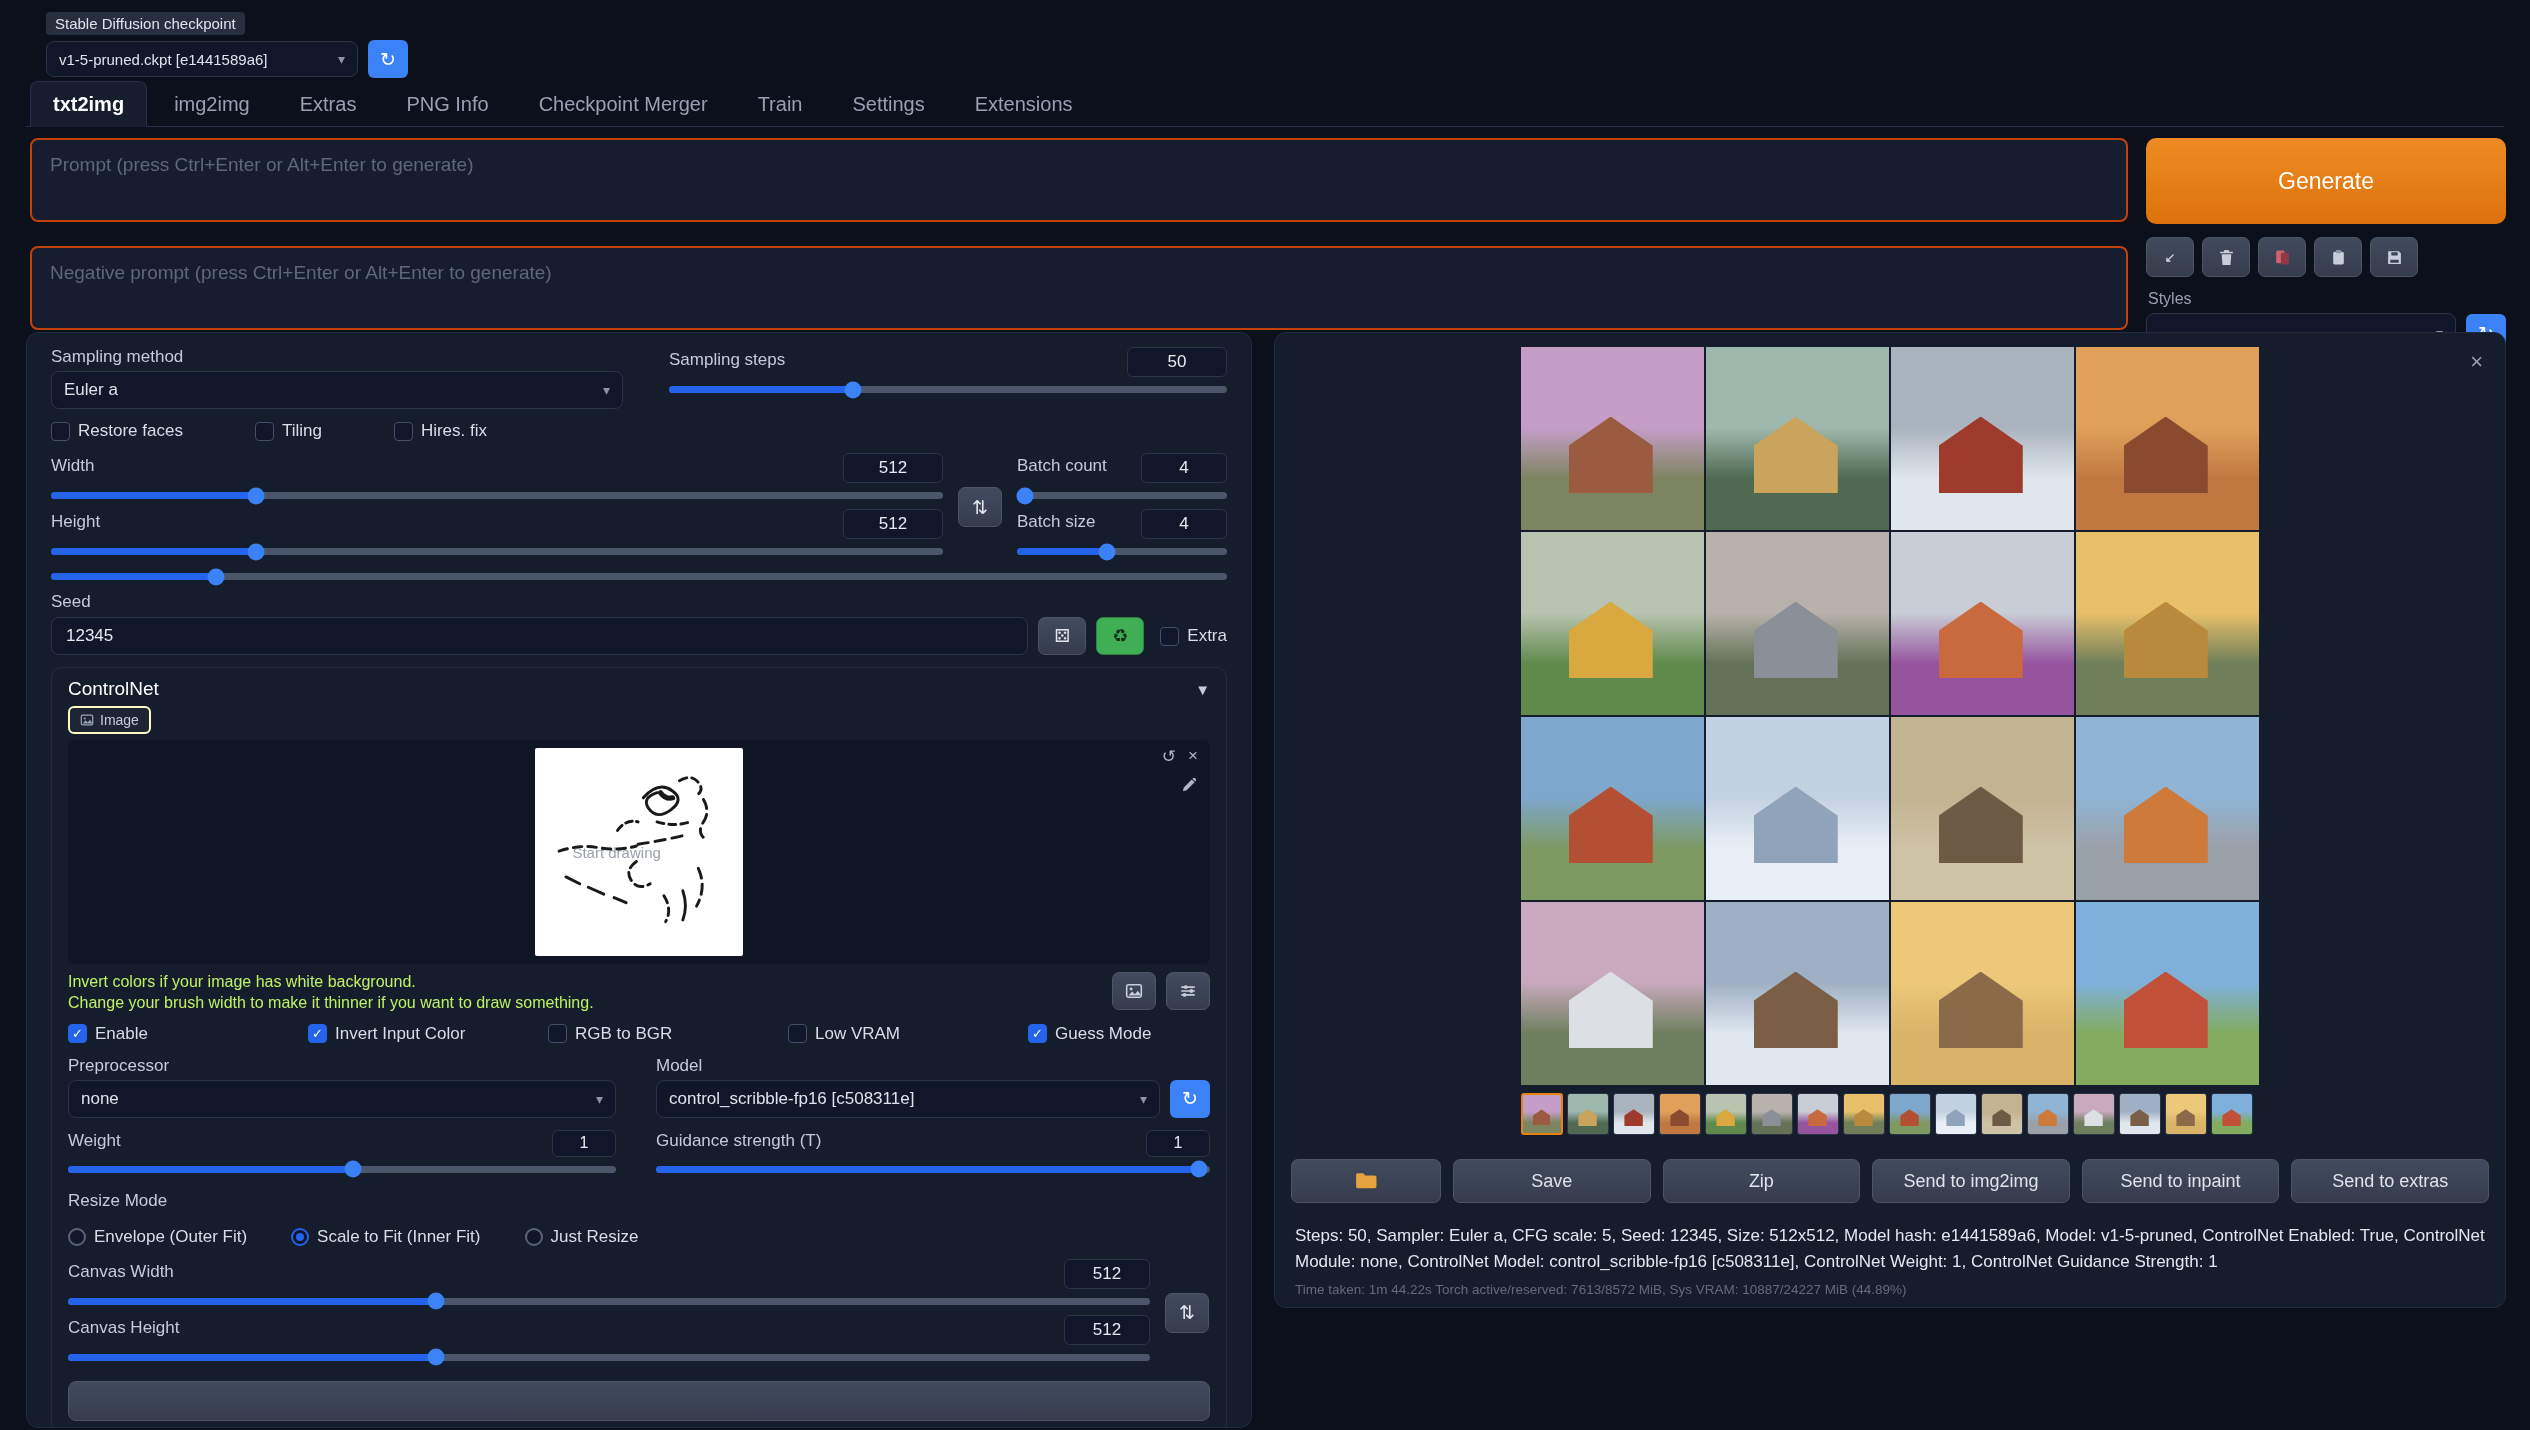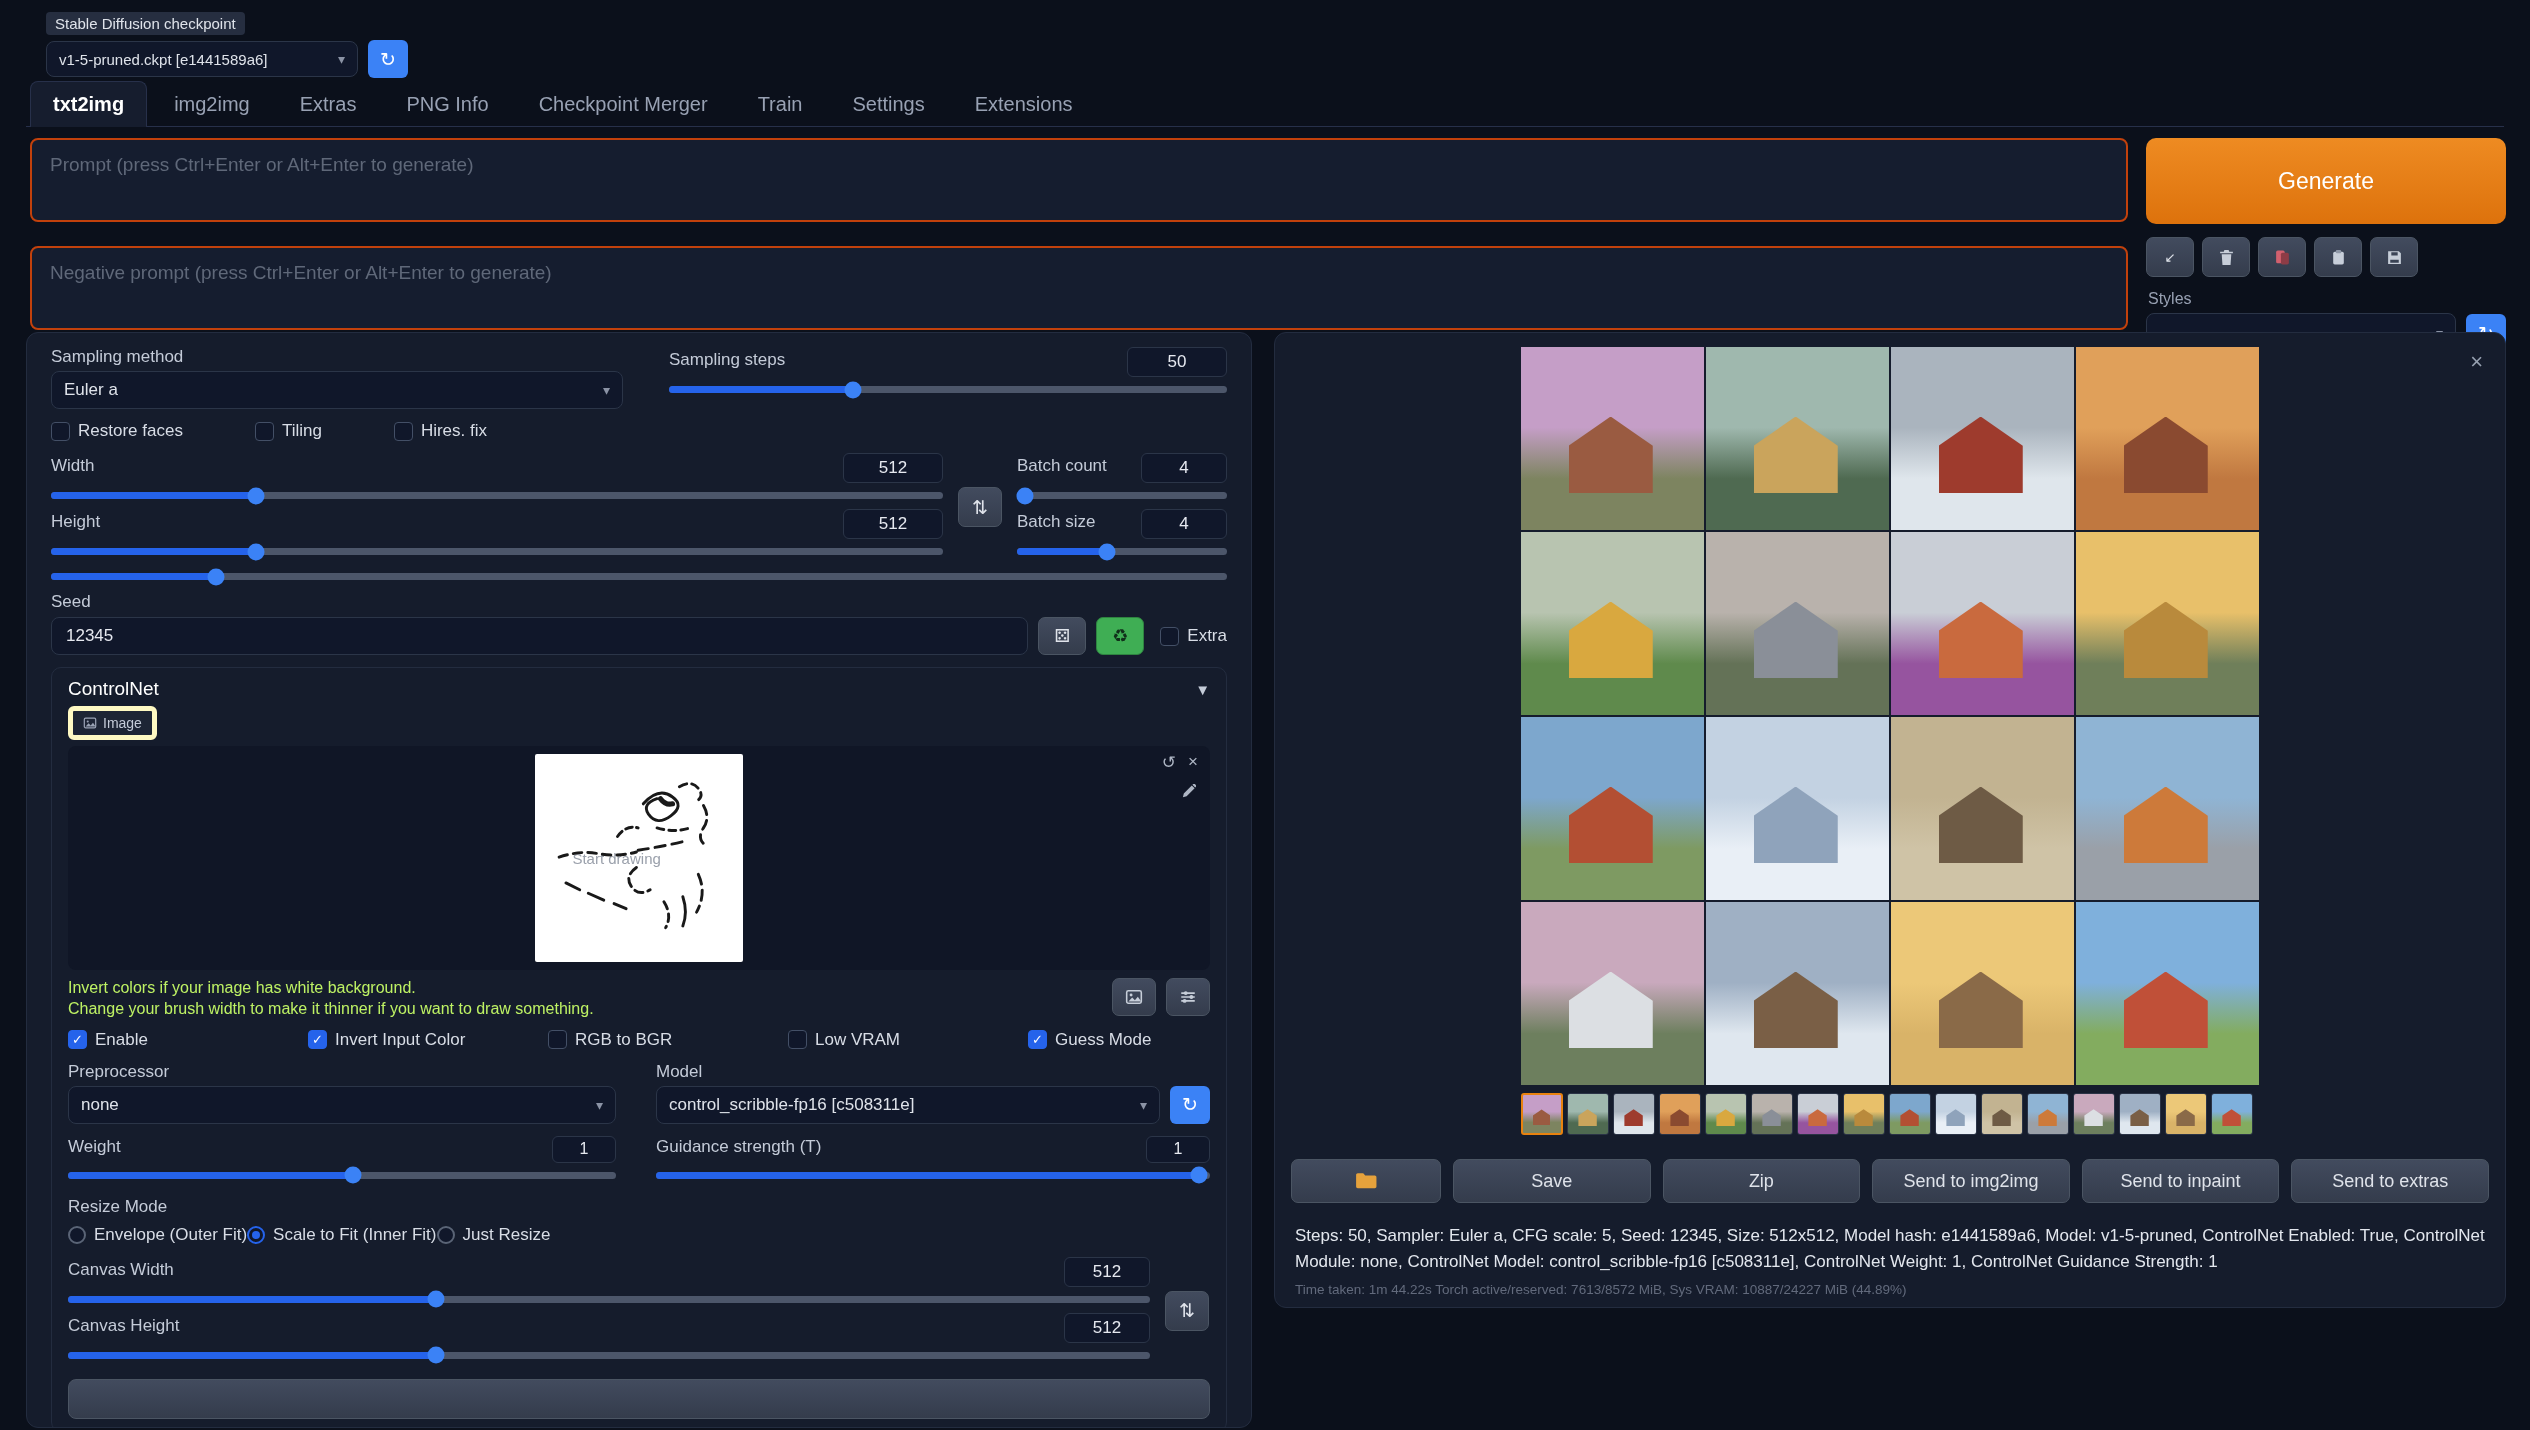--- a/index.html
+++ b/index.html
@@ -75,21 +75,21 @@
   .seed-row { display:flex; gap:10px; margin-top:5px; align-items:center; }
   .seed-input { flex:1; height:38px; background:#10172a; border:1px solid #2b3548; border-radius:8px; color:#e6e9f0; font-size:17px; padding:0 14px; font-family:"Liberation Sans",sans-serif; outline:none; }
   .sq { width:48px; height:38px; font-size:18px; }
   .sq-green { background:#3fae54; border:1px solid #2e8440; border-radius:7px; color:#10301a; font-size:18px; cursor:pointer; }
 
   
   .cnet { margin-top:12px; border:1px solid #232c3f; border-radius:10px; padding:10px 16px 12px 16px; }
   .cnet-hdr { display:flex; justify-content:space-between; align-items:center; }
   .cnet-title { font-size:19px; color:#ffffff; }
   .cnet-caret { color:#c4cbd8; font-size:15px; cursor:pointer; }
-  .img-chip { display:inline-flex; align-items:center; gap:6px; background:#1d2535; border:5px solid #fef9c3; border-radius:6px; padding:4px 10px; font-size:14px; color:#c4cbd8; margin-top:6px; cursor:pointer; }
+  .img-chip { display:inline-flex; align-items:center; gap:6px; background:#1d2535; border:2px solid #fef9c3; border-radius:6px; padding:4px 10px; font-size:14px; color:#c4cbd8; margin-top:6px; cursor:pointer; }
   .canvas-area { position:relative; margin-top:6px; height:224px; background:#101626; border-radius:8px; }
   .canvas { position:absolute; left:50%; top:8px; transform:translateX(-50%); width:208px; height:208px; background:#ffffff; border-radius:2px; }
   .canvas .hint { position:absolute; left:18%; top:46%; font-size:15px; color:#9aa0ab; }
   .canvas svg { position:absolute; left:0; top:0; }
   .canvas-tools { position:absolute; right:12px; top:6px; display:flex; gap:12px; color:#aeb6c4; font-size:17px; }
   .canvas-tools span { cursor:pointer; }
   .pencil-wrap { position:absolute; right:14px; top:38px; cursor:pointer; }
   .notes-row { display:flex; margin-top:8px; gap:16px; }
   .notes { flex:1; font-size:16px; color:#bef264; line-height:1.3; }
   .note-btns { display:flex; gap:10px; align-items:flex-start; }
@@ -97,21 +97,21 @@
   .flags { display:flex; margin-top:10px; }
   .flags .cb { width:240px; }
   .flags .cb:last-child { width:auto; }
   .pp-row { display:flex; gap:40px; margin-top:12px; }
   .pp-a { width:548px; }
   .pp-b { flex:1; }
   .model-row { display:flex; gap:10px; align-items:center; }
   .model-row .select { flex:1; }
   .wt-row { display:flex; gap:40px; margin-top:12px; }
   .wt-a { width:548px; } .wt-b { flex:1; }
-  .radio-row { display:flex; margin-top:8px; }
+  .radio-row { display:flex; gap:44px; margin-top:16px; }
   .cwh-wrap { display:flex; gap:14px; margin-top:12px; }
   .cwh { flex:1; }
   .bottom-bar { margin-top:14px; height:40px; border-radius:8px; background:linear-gradient(180deg,#424b5e,#343c4c); border:1px solid #4b5563; }
 
   
   .gclose { position:absolute; top:16px; right:22px; font-size:22px; color:#96a0b0; cursor:pointer; }
   .grid { width:738px; margin:14px auto 0 auto; display:grid; grid-template-columns:repeat(4,183px); grid-auto-rows:183px; gap:2px; }
   .g-cell { position:relative; overflow:hidden; cursor:pointer; }
   .g-house { position:absolute; left:26%; bottom:20%; width:46%; height:42%; clip-path:polygon(0 38%,50% 0,100% 38%,100% 100%,0 100%); }
   .thumbs { width:738px; margin:8px auto 0 auto; display:flex; gap:4px; }

